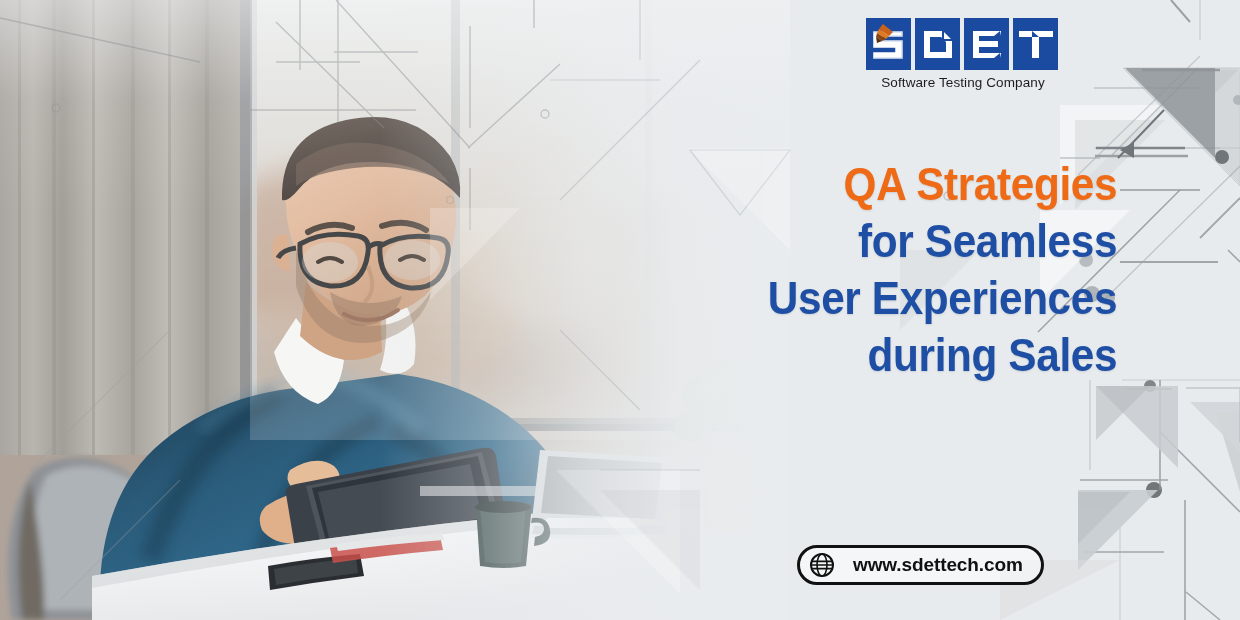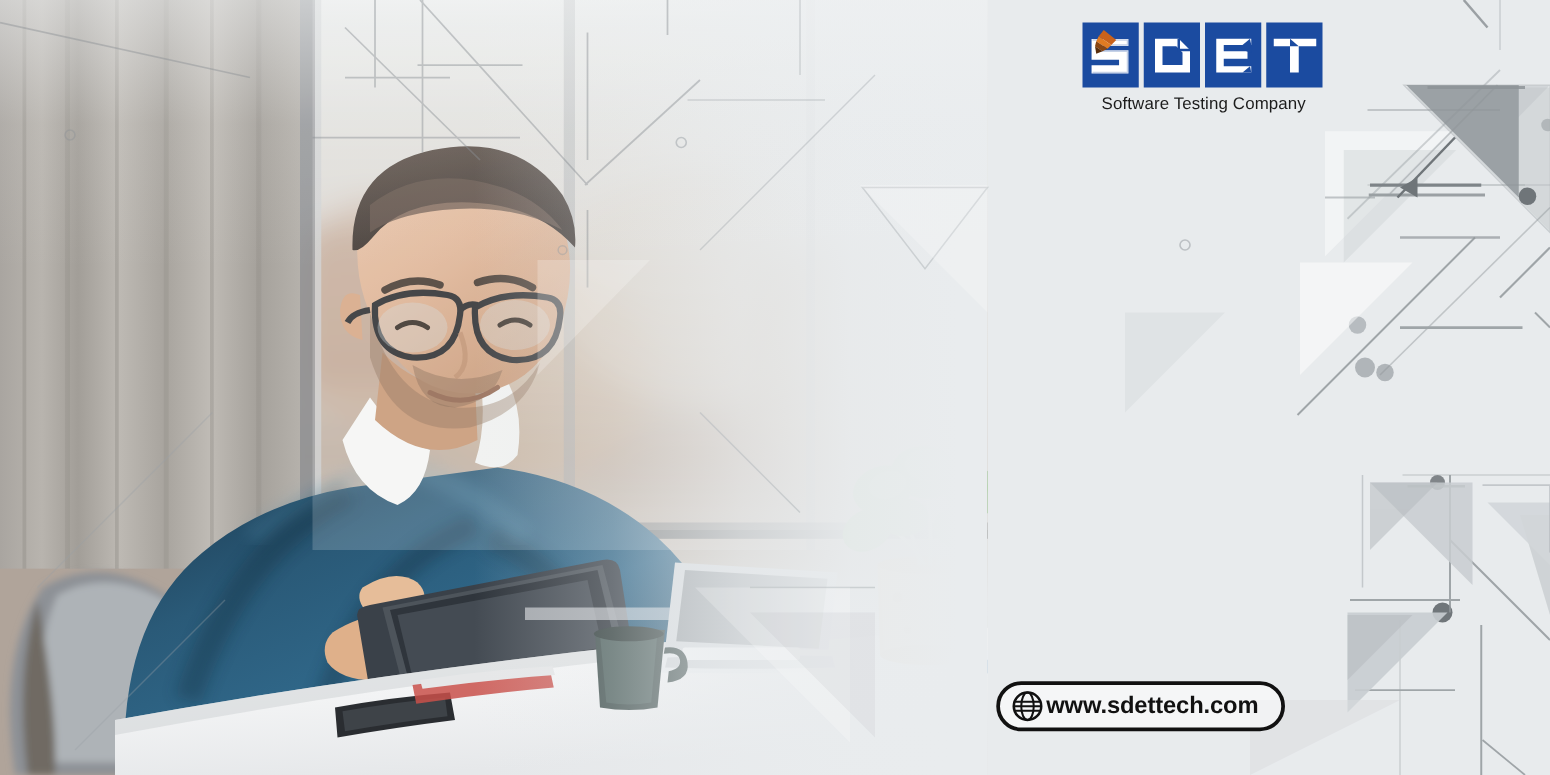--- a/index.html
+++ b/index.html
@@ -92,21 +92,21 @@
   }
   .headline .orange { color:#ee6a16; }
   .headline .blue   { color:#1f4fa5; }
 
   
   .url-pill {
     position:absolute;
     left:797px; top:545px;
     height:40px;
     display:flex; align-items:center;
-    gap:2px;
+    gap:18px;
     padding:0 18px 0 9px;
     border:3px solid #111;
     border-radius:22px;
     background:rgba(255,255,255,0.55);
   }
   .globe { width:26px; height:26px; display:block; flex:none; }
   .url-text {
     font-family:"Liberation Sans", sans-serif;
     font-weight:bold;
     font-size:19px;
@@ -515,20 +515,26 @@
         <svg width="45" height="52" viewBox="0 0 45 52" xmlns="http://www.w3.org/2000/svg">
           <path d="M6 13 L40 13 L40 19 L26 19 L26 40 L19 40 L19 19 L6 19 Z" fill="#ffffff"></path>
           <path d="M19 13 L26 19 L19 19 Z" fill="#1b4ba0"></path>
         </svg>
       </div>
 
     </div>
     <div class="logo-tagline">Software Testing Company</div>
   </div>
 
+  <div class="headline">
+    <div class="line orange">QA Strategies</div>
+    <div class="line blue">for Seamless</div>
+    <div class="line blue">User Experiences</div>
+    <div class="line blue">during Sales</div>
+  </div>
 
   <div class="url-pill">
     <svg class="globe" viewBox="0 0 26 26" xmlns="http://www.w3.org/2000/svg">
       <circle cx="13" cy="13" r="11" fill="none" stroke="#111" stroke-width="2"></circle>
       <ellipse cx="13" cy="13" rx="5" ry="11" fill="none" stroke="#111" stroke-width="1.6"></ellipse>
       <path d="M2.6 9.4 L23.4 9.4 M2.6 16.6 L23.4 16.6 M2 13 L24 13" stroke="#111" stroke-width="1.6" fill="none"></path>
     </svg>
     <span class="url-text">www.sdettech.com</span>
   </div>
 

